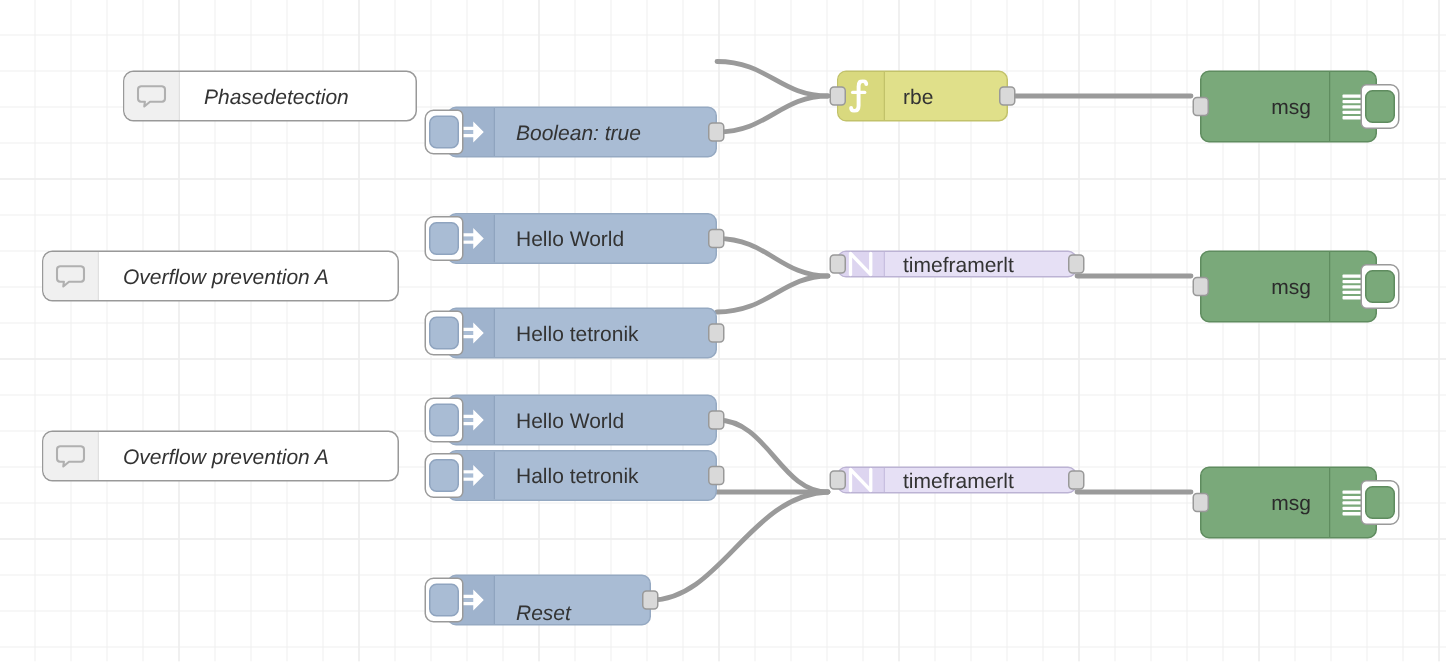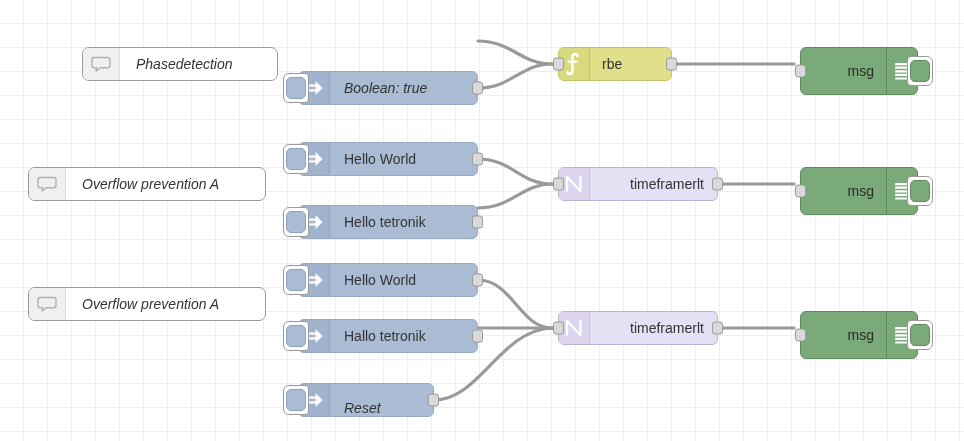--- a/index.html
+++ b/index.html
@@ -111,22 +111,21 @@
     padding: 0 12px 0 12px;
     font-size: 14px;
     color: #333333;
     white-space: nowrap;
   }
 
   
   .tframe {
     background: #e6e0f5;
     border-color: #bcb3d4;
-    height: 34px;
-    gap: 28px;
+    height: 18px;
   }
   .tframe .icon-box {
     width: 30px;
     flex: 0 0 30px;
     height: 100%;
     display: flex;
     align-items: center;
     justify-content: center;
     background: #ddd5f0;
     border-right: 1px solid #c8bfe0;
@@ -399,21 +398,21 @@
     <div class="icon-box">
       <svg width="20" height="18" viewBox="0 0 20 18">
         <path d="M1.5 5.5 H11.5 V2 L18.5 9 L11.5 16 V12.5 H1.5 V5.5 Z" fill="#ffffff"></path>
         <path d="M1.5 7.6 H11.5 V10.4 H1.5 Z" fill="#a9bcd4"></path>
       </svg>
     </div>
     <div class="label">Hello World</div>
     <div class="port out"></div>
   </div>
 
-  <div class="node inject" style="left:298px; top:319px; width:180px;">
+  <div class="node inject" style="left:298px; top:300px; width:180px;">
     <div class="btn-holder-left">
       <div class="btn-pad"></div>
     </div>
     <div class="icon-box">
       <svg width="20" height="18" viewBox="0 0 20 18">
         <path d="M1.5 5.5 H11.5 V2 L18.5 9 L11.5 16 V12.5 H1.5 V5.5 Z" fill="#ffffff"></path>
         <path d="M1.5 7.6 H11.5 V10.4 H1.5 Z" fill="#a9bcd4"></path>
       </svg>
     </div>
     <div class="label">Hallo tetronik</div>

